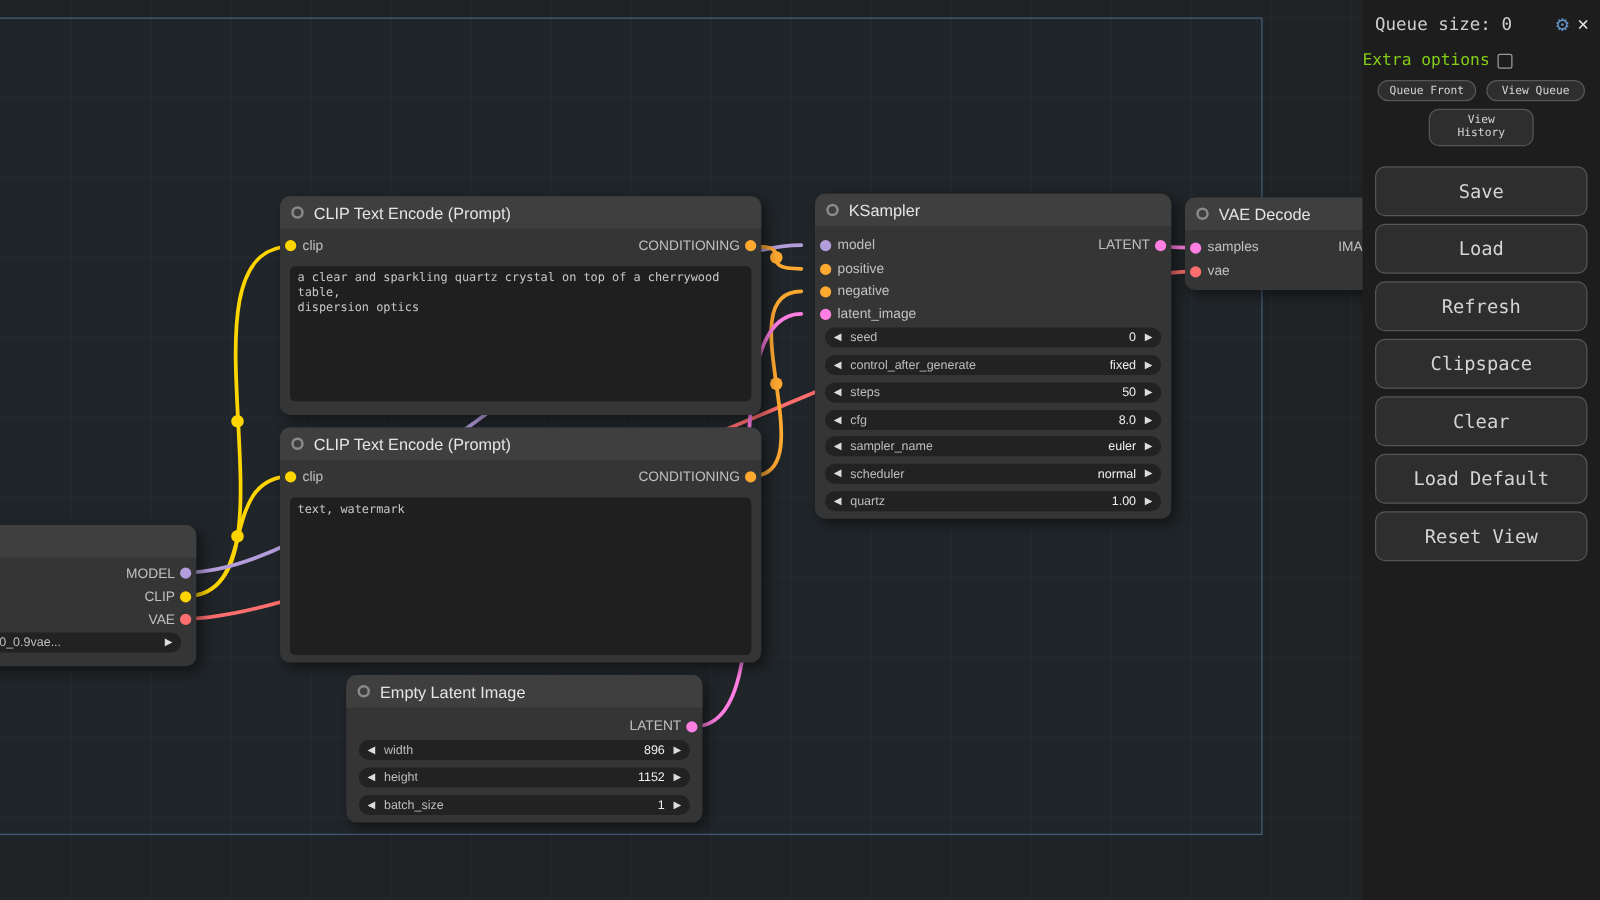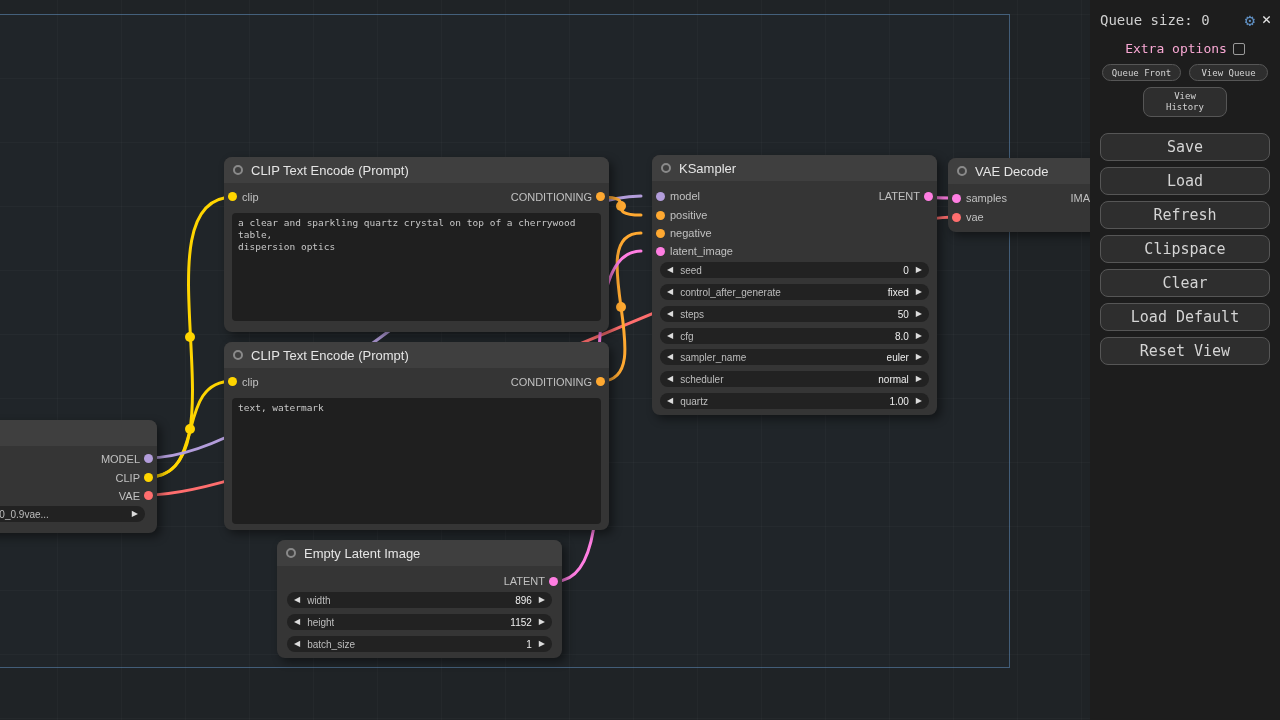--- a/index.html
+++ b/index.html
@@ -43,23 +43,23 @@
 
   .sidebar { position:absolute; left:1090px; top:0; width:190px; height:720px; background:#1d1d1d;
     z-index:5; font-family:"DejaVu Sans Mono", monospace; color:#c8c8c8; }
   .sb-header { display:flex; align-items:flex-start; gap:7px; padding:12px 9px 2px 10px; }
   .sb-queue-size { flex:1; font-size:14px; color:#cfcfcf; white-space:nowrap; }
   .sb-gear { font-size:17px; color:#5f8fc2; cursor:pointer; line-height:1; }
   .sb-close { font-size:15px; color:#e5e5e5; cursor:pointer; line-height:1; }
   .btn { background:#2e2e2e; border:1px solid #565656; border-radius:8px; color:#d4d4d4;
     display:flex; align-items:center; justify-content:center; cursor:pointer; text-align:center; }
   .btn.big { margin:8px 10px 0; height:30px; font-size:15px; }
-  .btn.main { margin:6px 10px; height:28px; font-size:15px; }
+  .btn.main { margin:6px 10px; height:40px; font-size:15px; }
   .btn.main.first { margin-top:16px; }
-  .sb-extra { display:flex; align-items:center; justify-content:center; gap:6px; margin-top:10px; font-size:13px; color:#f9a8d4; }
+  .sb-extra { display:flex; align-items:center; justify-content:flex-start; gap:6px; margin-top:10px; font-size:13px; color:#84cc16; }
   .sb-checkbox { width:12px; height:12px; border:1px solid #9a9a9a; border-radius:2px; background:transparent; cursor:pointer; }
   .sb-row { display:flex; gap:8px; margin:8px 12px 0; }
   .btn.small { flex:1; height:17px; font-size:9px; border-radius:9px; }
   .btn.history { margin:6px auto 0; width:84px; height:30px; flex-direction:column; font-size:9px; line-height:11px; }
 </style>
 </head>
 <body>
 
 <div class="canvas">
 

